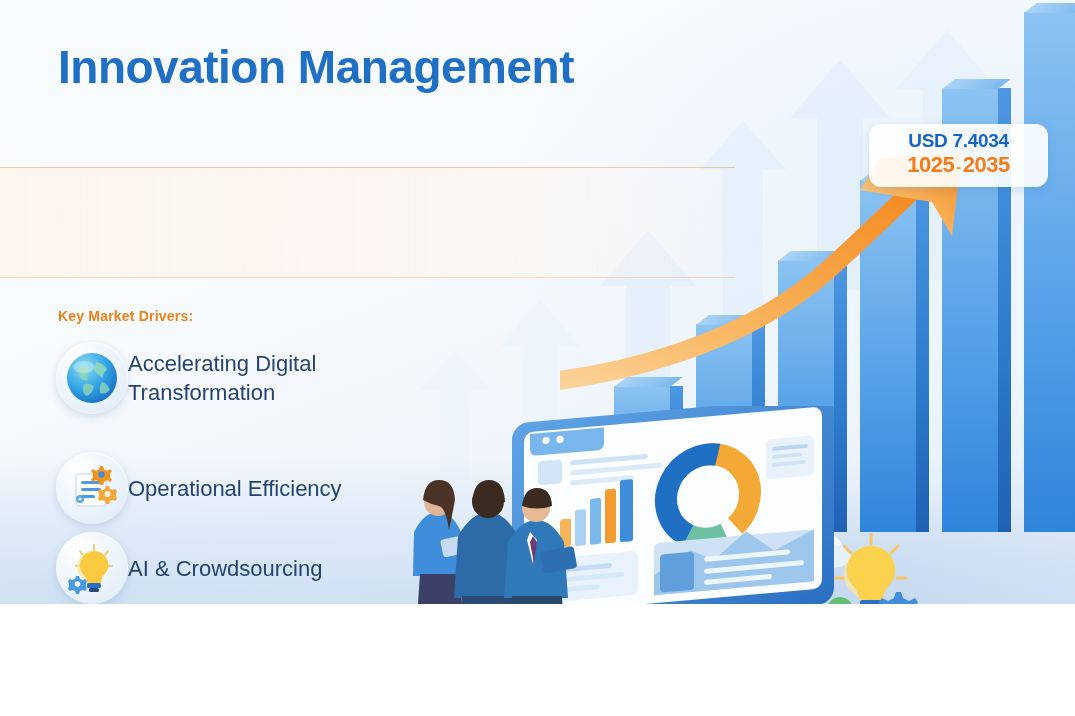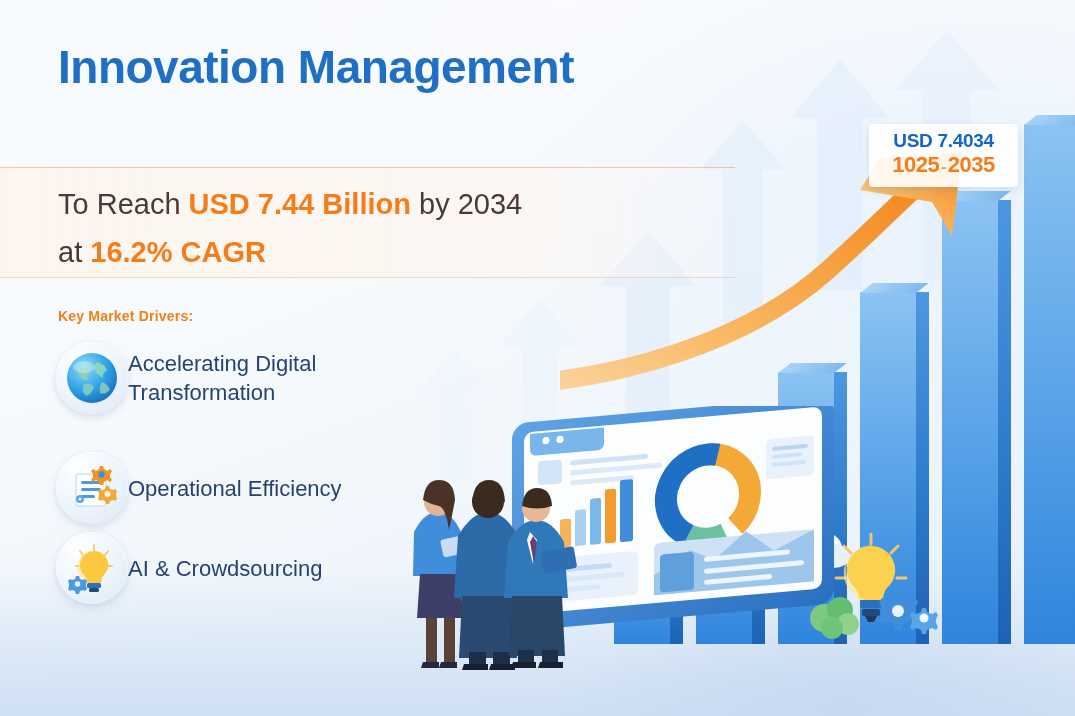--- a/index.html
+++ b/index.html
@@ -2,21 +2,21 @@
 <html><head>
 <meta charset="utf-8">
 <style>
   html,body{margin:0;padding:0;}
   body{
     width:1075px;height:716px;overflow:hidden;
     font-family:"Liberation Sans", sans-serif;
     background:#ffffff;
   }
   .canvas{
-    position:relative;width:1075px;height:716px;overflow:hidden;
+    position:relative;width:1075px;height:604px;overflow:hidden;
     background:
       radial-gradient(ellipse 760px 520px at 88% 34%, #eaf3fd 0%, rgba(234,243,253,0) 62%),
       radial-gradient(ellipse 620px 460px at 12% 8%, #f7fafe 0%, rgba(247,250,254,0) 70%),
       linear-gradient(160deg,#fbfcfe 0%,#f7fafd 38%,#eef4fb 72%,#e3edf8 100%);
   }
   
   .bgarrow{position:absolute;opacity:.55;}
   .bgarrow svg{display:block;}
   
   .floor{
@@ -58,21 +58,21 @@
   .dicon{
     width:72px;height:72px;border-radius:50%;flex:0 0 72px;position:relative;
     background:radial-gradient(circle at 32% 26%, #ffffff 0%, #eef5fc 48%, #dce9f6 100%);
     box-shadow:0 3px 9px rgba(80,120,170,.22), inset 0 1px 2px #fff;
   }
   .dicon svg{position:absolute;left:50%;top:50%;transform:translate(-50%,-50%);}
   .dtext{font-size:22px;line-height:29px;color:#254372;font-weight:normal;max-width:300px;}
   
   .badge{
     position:absolute;left:869px;top:124px;width:143px;
-    padding:6px 3px 8px;border-radius:4px;
+    padding:6px 18px 8px;border-radius:12px;
     background:rgba(255,255,255,.90);
     box-shadow:0 3px 10px rgba(60,110,170,.18);
     text-align:center;
   }
   .badge .b1{font-size:19px;font-weight:bold;color:#1565c9;line-height:22px;letter-spacing:-.3px;}
   .badge .b2{font-size:22px;font-weight:bold;color:#f47c1b;line-height:25px;letter-spacing:-.5px;}
   .badge .b2 .sep{font-size:15px;color:#f0943b;padding:0 2px;}
   
   .bars{position:absolute;left:614px;bottom:72px;height:520px;width:420px;}
   .bar{position:absolute;bottom:0;}
@@ -328,24 +328,20 @@
       <circle cx="48" cy="32" r="4.5" fill="#f2f8fe"></circle>
     </svg>
   </div>
 
   <div class="band"></div>
 
   <div class="title">
     <span>Innovation Management</span>
   </div>
 
-  <div class="subtitle">
-    <span>To Reach </span><b>USD 7.44 Billion</b><span> by 2034</span><br>
-    <span>at </span><b>16.2% CAGR</b>
-  </div>
 
   <div class="drivers-head">Key Market Drivers:</div>
 
   <div class="driver d1">
     <div class="dicon">
       <svg width="56" height="56" viewBox="0 0 56 56">
         <defs>
           <radialGradient id="gl" cx="34%" cy="28%" r="78%">
             <stop offset="0" stop-color="#8fdcf2"></stop>
               <stop offset="55%" stop-color="#36a7e6"></stop>

